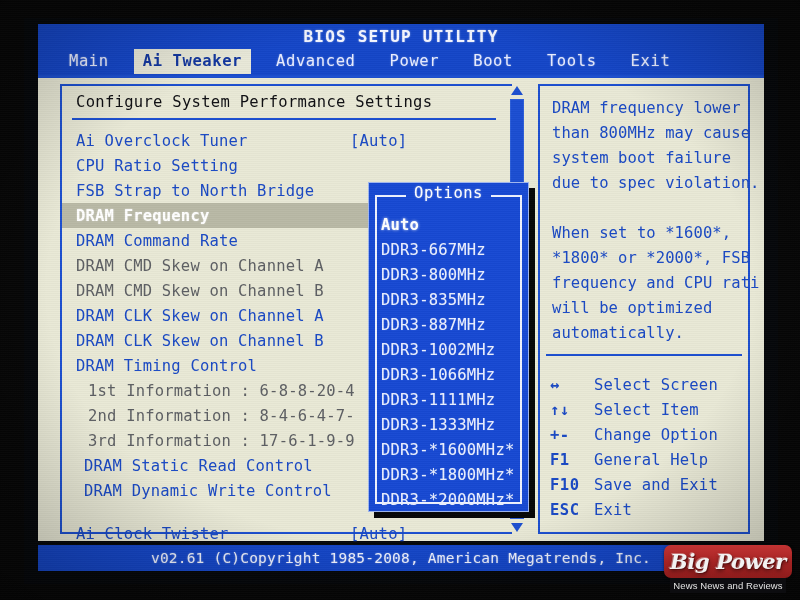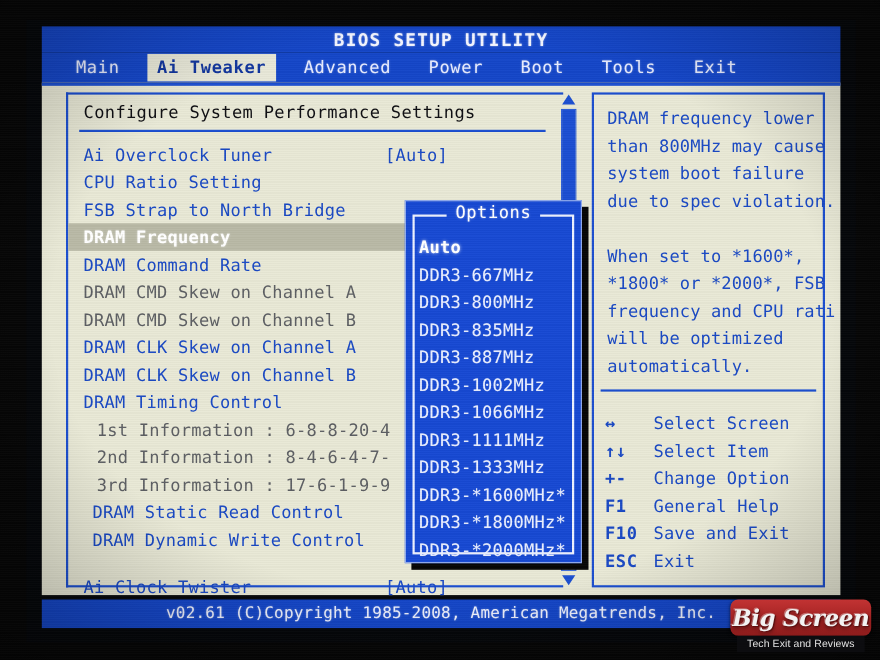--- a/index.html
+++ b/index.html
@@ -537,19 +537,19 @@
       </div>
 
     </div>
 
     <div id="statusbar">v02.61 (C)Copyright 1985-2008, American Megatrends, Inc.</div>
 
   </div>
 
   <div id="logo">
     <div id="logo-plate"></div>
-    <div id="logo-word">Big Screen</div>
-    <div id="logo-tag">Tech Exit and Reviews</div>
+    <div id="logo-word">Big Power</div>
+    <div id="logo-tag">News News and Reviews</div>
   </div>
 
   <div id="scanlines"></div>
   <div id="vignette"></div>
 </div>
 
 </body></html>

